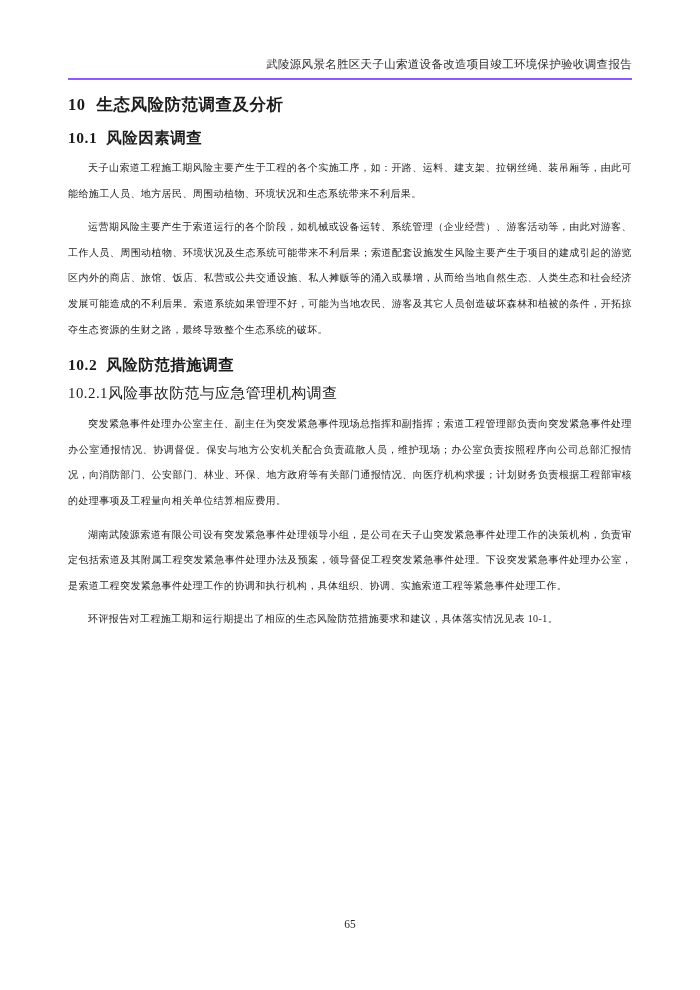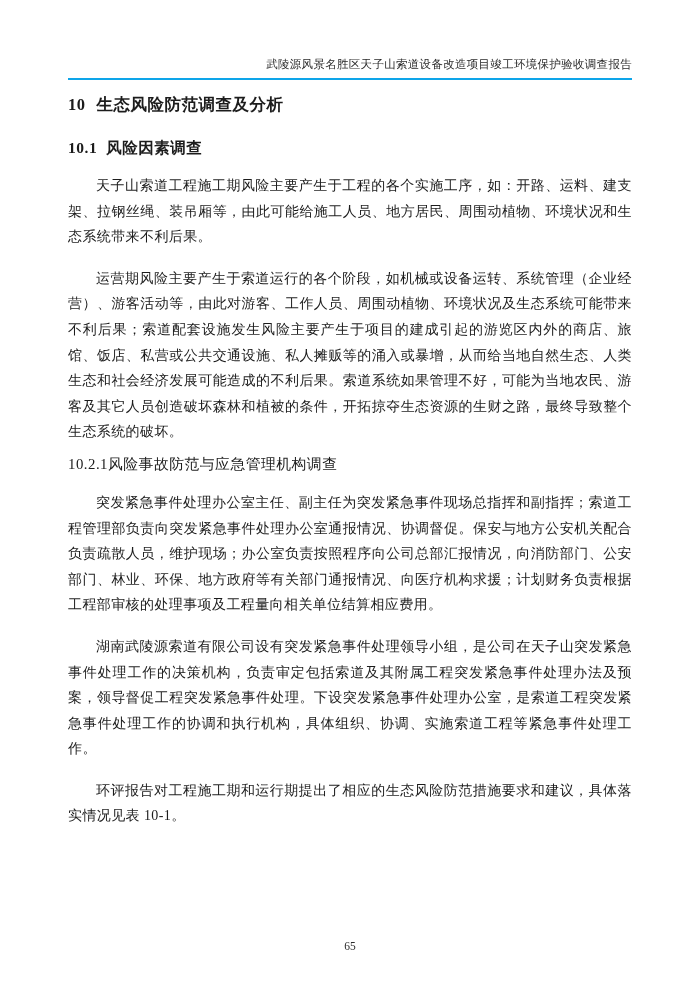--- a/index.html
+++ b/index.html
@@ -18,60 +18,60 @@
     font-family: "Liberation Serif", "DejaVu Serif", serif;
     color: #1c1c1c;
     overflow: hidden;
   }
   .running-header {
     text-align: right;
     font-size: 11.5px;
     line-height: 14px;
     letter-spacing: 0.3px;
     padding-bottom: 7px;
-    border-bottom: 2px solid #0ea5e9;
+    border-bottom: 2px solid #8b5cf6;
     color: #2a2a2a;
   }
   h1.chapter-title {
     font-size: 16.5px;
     font-weight: 700;
     margin: 15px 0 0 0;
     line-height: 20px;
     letter-spacing: 0.5px;
   }
   h2.section-title {
     font-size: 15.5px;
     font-weight: 700;
-    margin: 23px 0 0 0;
+    margin: 13px 0 0 0;
     line-height: 19px;
     letter-spacing: 0.5px;
   }
   .subsection-title {
     font-size: 14.8px;
     font-weight: 400;
     margin: 10px 0 0 0;
     line-height: 19px;
     letter-spacing: 0.5px;
   }
   .num-gap-lg { margin-right: 11px; }
   .num-gap-md { margin-right: 9px; }
   .num-gap-sm { }
   p.body-para {
-    font-size: 14px;
+    font-size: 10px;
     line-height: 25.6px;
-    margin: 16px 0 0 0;
+    margin: 8px 0 0 0;
     text-indent: 2em;
     text-align: justify;
     letter-spacing: 0.4px;
   }
   .page-number {
     position: absolute;
     left: 0;
     right: 0;
-    bottom: 38px;
+    bottom: 60px;
     text-align: center;
     font-size: 11.5px;
     color: #2a2a2a;
   }
 </style>
 </head>
 <body>
 
 <div class="page">
 
@@ -84,20 +84,23 @@
   </h1>
 
   <h2 class="section-title">
     <span class="num-gap-md">10.1</span><span>风险因素调查</span>
   </h2>
 
   <p class="body-para">天子山索道工程施工期风险主要产生于工程的各个实施工序，如：开路、运料、建支架、拉钢丝绳、装吊厢等，由此可能给施工人员、地方居民、周围动植物、环境状况和生态系统带来不利后果。</p>
 
   <p class="body-para">运营期风险主要产生于索道运行的各个阶段，如机械或设备运转、系统管理（企业经营）、游客活动等，由此对游客、工作人员、周围动植物、环境状况及生态系统可能带来不利后果；索道配套设施发生风险主要产生于项目的建成引起的游览区内外的商店、旅馆、饭店、私营或公共交通设施、私人摊贩等的涌入或暴增，从而给当地自然生态、人类生态和社会经济发展可能造成的不利后果。索道系统如果管理不好，可能为当地农民、游客及其它人员创造破坏森林和植被的条件，开拓掠夺生态资源的生财之路，最终导致整个生态系统的破坏。</p>
 
+  <h2 class="section-title">
+    <span class="num-gap-md">10.2</span><span>风险防范措施调查</span>
+  </h2>
 
   <div class="subsection-title">
     <span class="num-gap-sm">10.2.1</span><span>风险事故防范与应急管理机构调查</span>
   </div>
 
   <p class="body-para">突发紧急事件处理办公室主任、副主任为突发紧急事件现场总指挥和副指挥；索道工程管理部负责向突发紧急事件处理办公室通报情况、协调督促。保安与地方公安机关配合负责疏散人员，维护现场；办公室负责按照程序向公司总部汇报情况，向消防部门、公安部门、林业、环保、地方政府等有关部门通报情况、向医疗机构求援；计划财务负责根据工程部审核的处理事项及工程量向相关单位结算相应费用。</p>
 
   <p class="body-para">湖南武陵源索道有限公司设有突发紧急事件处理领导小组，是公司在天子山突发紧急事件处理工作的决策机构，负责审定包括索道及其附属工程突发紧急事件处理办法及预案，领导督促工程突发紧急事件处理。下设突发紧急事件处理办公室，是索道工程突发紧急事件处理工作的协调和执行机构，具体组织、协调、实施索道工程等紧急事件处理工作。</p>
 
 

